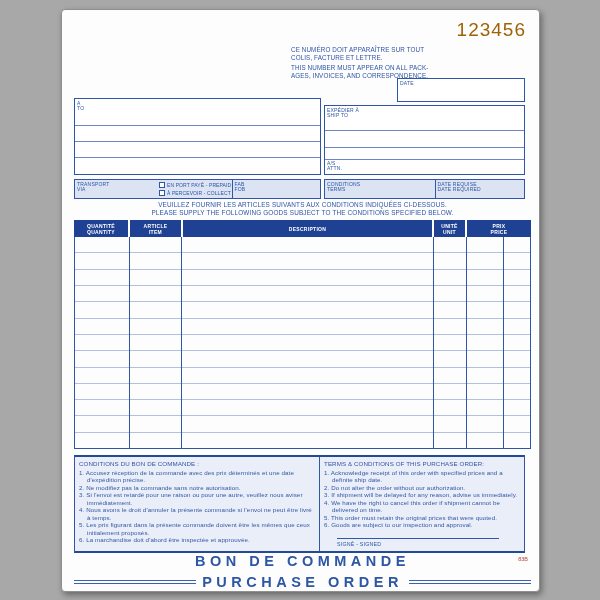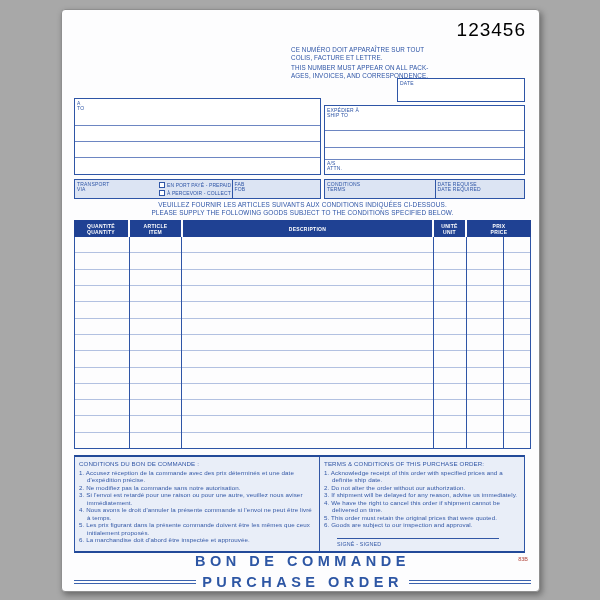--- a/index.html
+++ b/index.html
@@ -17,21 +17,21 @@
   }
   .abs { position:absolute; }
   .lbl { font-size:5px; line-height:5.8px; color:#2e55a6; letter-spacing:.2px; }
   .box { position:absolute; border:1px solid #2e55a6; background:#fff; box-sizing:border-box; }
   .shade { background:#dce4f3; }
   .hline { position:absolute; left:0; right:0; height:1px; background:#6d86c2; }
   .vline { position:absolute; top:0; bottom:0; width:1px; background:#2e55a6; }
 
   #order-number {
     position:absolute; top:9px; right:13px;
-    font-size:19px; letter-spacing:1px; color:#000000;
+    font-size:19px; letter-spacing:1px; color:#a16207;
   }
   .notice { position:absolute; left:229px; font-size:6.3px; line-height:8px;
     color:#2e55a6; letter-spacing:.1px; }
   #notice-fr { top:36px; }
   #notice-en { top:54px; }
 
   #date-box { left:335px; top:68px; width:128px; height:24px; }
   #to-box   { left:12px;  top:88px; width:247px; height:77px; }
   #ship-box { left:262px; top:95px; width:201px; height:70px; }
   .corner-lbl { position:absolute; left:2px; top:1.5px; }

